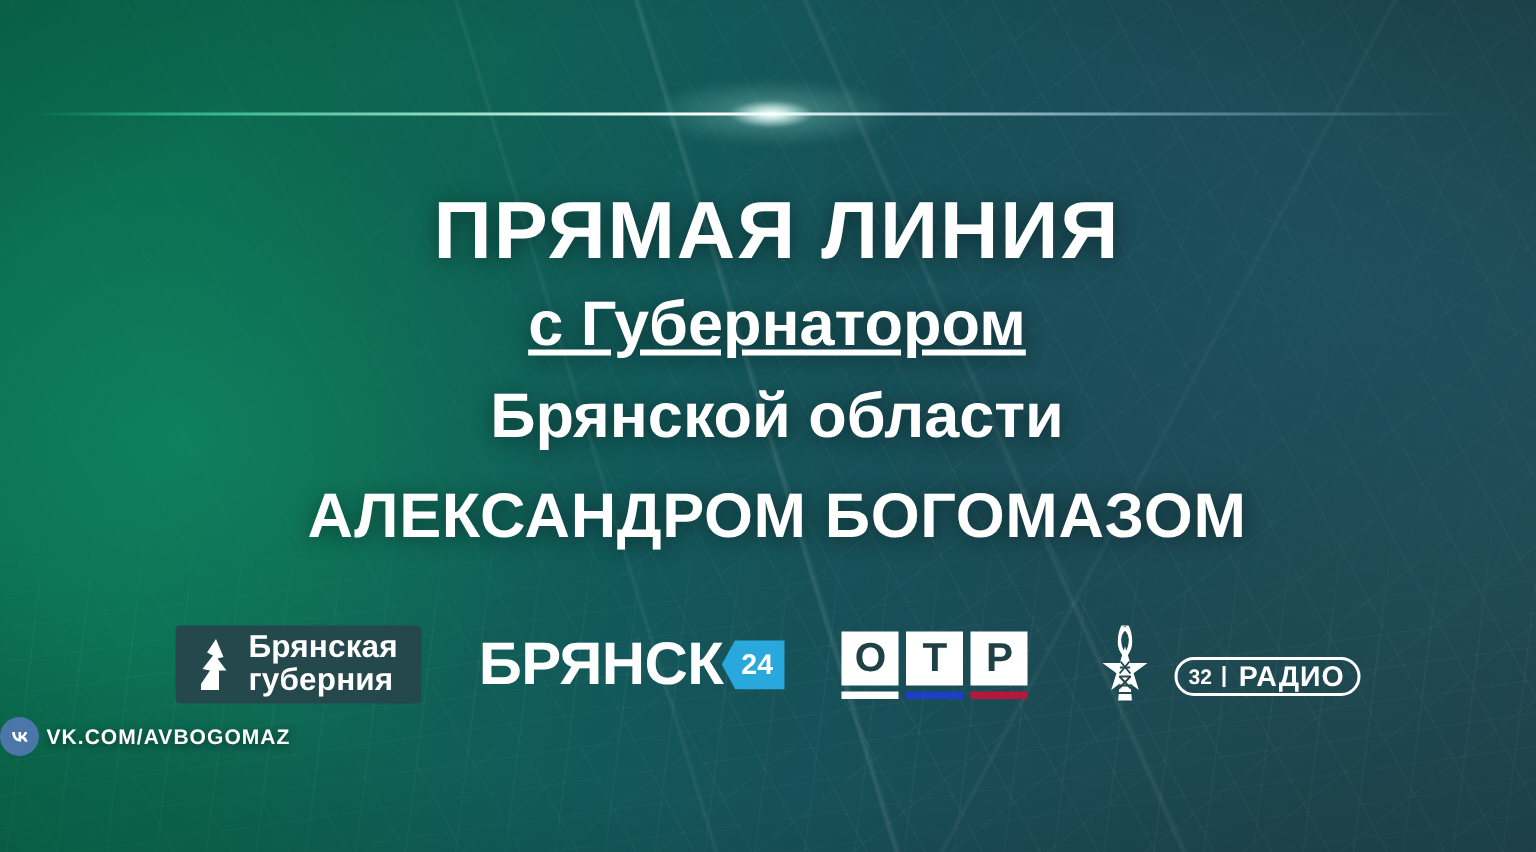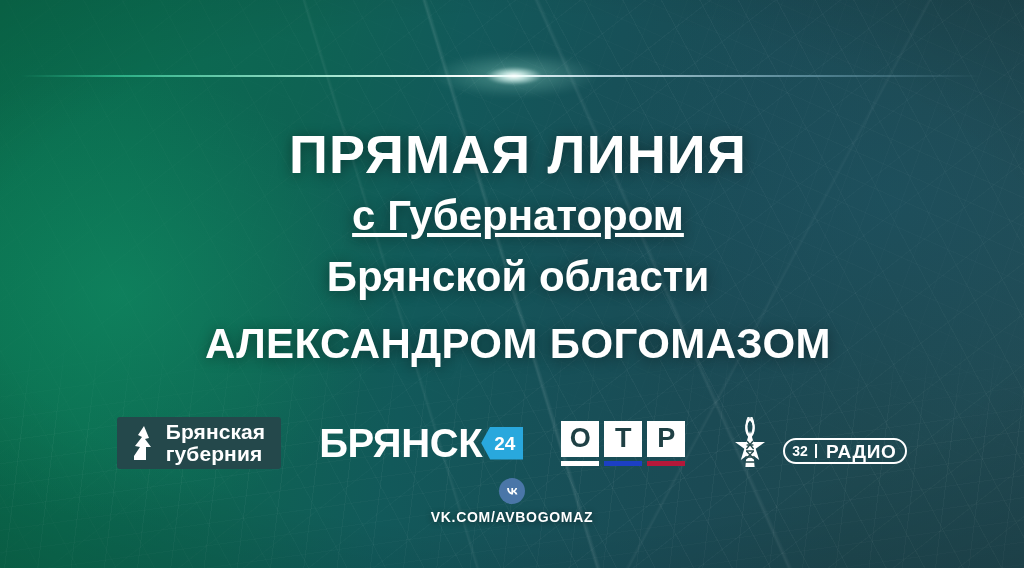--- a/index.html
+++ b/index.html
@@ -146,21 +146,21 @@
     border-right:2px solid #fff;
   }
   .radio-word{
     display:flex;align-items:center;justify-content:center;padding:0 9px;
     color:#fff;font-size:19px;font-weight:700;letter-spacing:.6px;line-height:1;
   }
 
   
   .vk-block{
     position:absolute;left:0;right:0;top:478px;
-    display:flex;flex-direction:column;align-items:center;gap:5px;
+    display:flex;flex-direction:row;align-items:center;gap:5px;
   }
   .vk-circle{
     width:26px;height:26px;border-radius:50%;background:#4a76a8;
     display:flex;align-items:center;justify-content:center;
   }
   .vk-url{
     color:#fff;font-size:14px;font-weight:700;letter-spacing:.7px;
     text-shadow:0 1px 6px rgba(0,0,0,.45);
   }
 </style>

